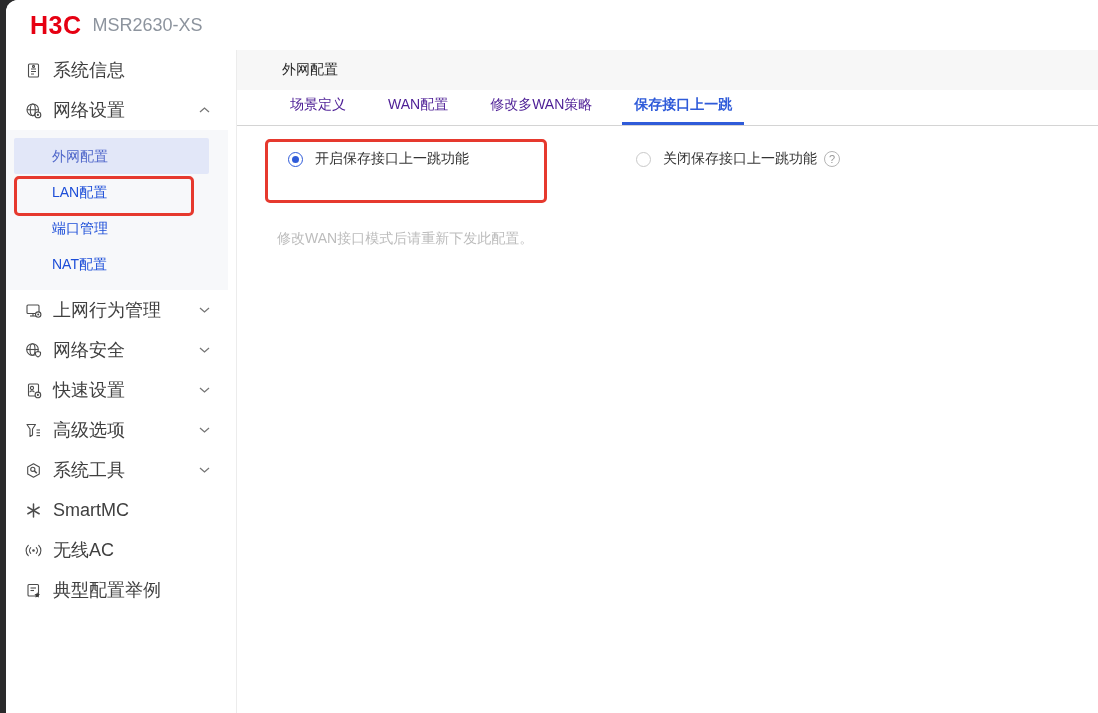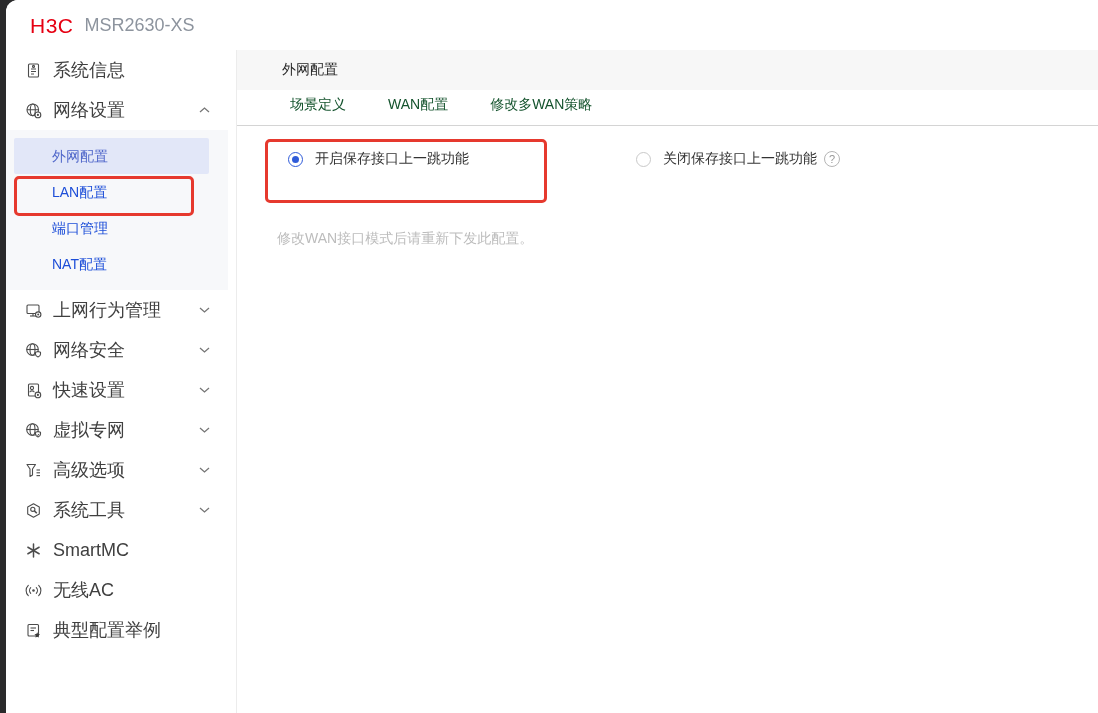--- a/index.html
+++ b/index.html
@@ -12,21 +12,21 @@
   }
   .window {
     position:absolute; left:6px; top:0;
     width:1092px; height:713px;
     background:#ffffff;
     border-top-left-radius:12px;
     overflow:hidden;
   }
   
   .app-header { height:50px; display:flex; align-items:center; padding-left:24px; background:#fff; }
-  .logo { color:#e60012; font-size:21px; font-weight:400; letter-spacing:.5px; line-height:1; }
+  .logo { color:#e60012; font-size:25px; font-weight:700; letter-spacing:.5px; line-height:1; }
   .model { color:#8d949e; font-size:18px; margin-left:11px; font-weight:400; }
   
   .layout { display:flex; height:663px; }
   .sidebar { width:231px; border-right:1px solid #ececec; background:#fff; flex:none; }
   .nav-item {
     height:40px; display:flex; align-items:center;
     padding-left:18px; position:relative; cursor:pointer;
     color:#404040; font-size:18px; white-space:nowrap;
   }
   .nav-icon { width:18px; height:18px; margin-right:11px; display:flex; align-items:center; justify-content:center; flex:none; }
@@ -44,21 +44,21 @@
   .main { flex:1; display:flex; flex-direction:column; background:#fff; }
   .page-title-bar {
     height:40px; background:#f7f7f7;
     display:flex; align-items:center; padding-left:45px;
     font-size:14px; color:#262626;
   }
   .tabs {
     height:36px; display:flex; align-items:flex-end;
     padding-left:53px; border-bottom:1px solid #d4d4d4;
   }
-  .tab { font-size:14px; color:#14532d; padding-bottom:11px; margin-right:42px; cursor:pointer; white-space:nowrap; }
+  .tab { font-size:14px; color:#4c1d95; padding-bottom:11px; margin-right:42px; cursor:pointer; white-space:nowrap; }
   .tab.active {
     color:#2f5bd9; font-weight:bold;
     border-bottom:3px solid #2f5bd9;
     padding:0 12px 8px 12px; margin-left:-12px; margin-right:30px;
   }
   .content { position:relative; flex:1; background:#fff; }
   .radio-option { position:absolute; display:flex; align-items:center; font-size:14px; color:#333; }
   .radio-option.on  { left:51px;  top:24px; }
   .radio-option.off { left:399px; top:24px; }
   .radio {
@@ -183,37 +183,20 @@
           </svg>
         </span>
         <span class="nav-label">快速设置</span>
         <span class="chev">
           <svg width="11" height="7" viewBox="0 0 11 7">
               <polyline points="1,1.5 5.5,5.5 10,1.5" fill="none" stroke="#767676" stroke-width="1.3"></polyline>
             </svg>
         </span>
       </div>
 
-      <div class="nav-item">
-        <span class="nav-icon">
-          <svg width="17" height="17" viewBox="0 0 17 17" fill="none" stroke="#4c4c4c" stroke-width="1.1">
-            <circle cx="7.5" cy="7.5" r="5.8"></circle>
-            <ellipse cx="7.5" cy="7.5" rx="2.5" ry="5.8"></ellipse>
-            <line x1="1.7" y1="7.5" x2="13.3" y2="7.5"></line>
-            <path d="M13 9.4 l2.5 .95 v1.9 c0 1.55 -2.5 2.7 -2.5 2.7 s-2.5 -1.15 -2.5 -2.7 v-1.9 z" fill="#ffffff" stroke-linejoin="round"></path>
-            <polyline points="11.9,12.6 12.8,13.5 14.1,11.9" stroke-width="1"></polyline>
-          </svg>
-        </span>
-        <span class="nav-label">虚拟专网</span>
-        <span class="chev">
-          <svg width="11" height="7" viewBox="0 0 11 7">
-              <polyline points="1,1.5 5.5,5.5 10,1.5" fill="none" stroke="#767676" stroke-width="1.3"></polyline>
-            </svg>
-        </span>
-      </div>
 
       <div class="nav-item">
         <span class="nav-icon">
           <svg width="17" height="17" viewBox="0 0 17 17" fill="none" stroke="#4c4c4c" stroke-width="1.1" stroke-linejoin="round">
             <polygon points="2,2.5 10.5,2.5 7.5,7 7.5,13 5,14.5 5,7"></polygon>
             <line x1="11.5" y1="8" x2="15" y2="8"></line>
               <line x1="11.5" y1="10.8" x2="15" y2="10.8"></line>
               <line x1="11.5" y1="13.6" x2="15" y2="13.6"></line>
           </svg>
         </span>
@@ -281,20 +264,21 @@
 
     <main class="main">
       <div class="page-title-bar">
         <span>外网配置</span>
       </div>
 
       <div class="tabs">
         <span class="tab">场景定义</span>
         <span class="tab">WAN配置</span>
         <span class="tab">修改多WAN策略</span>
+        <span class="tab active">保存接口上一跳</span>
       </div>
 
       <div class="content">
         <div class="radio-option on">
           <span class="radio checked">
               <span class="dot"></span>
             </span>
           <span>开启保存接口上一跳功能</span>
         </div>
 

